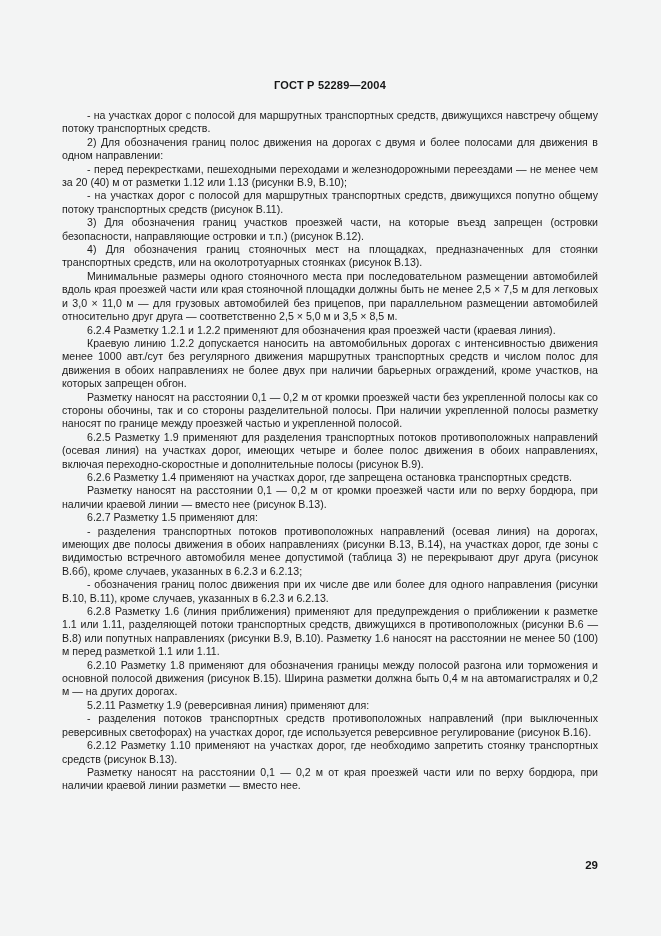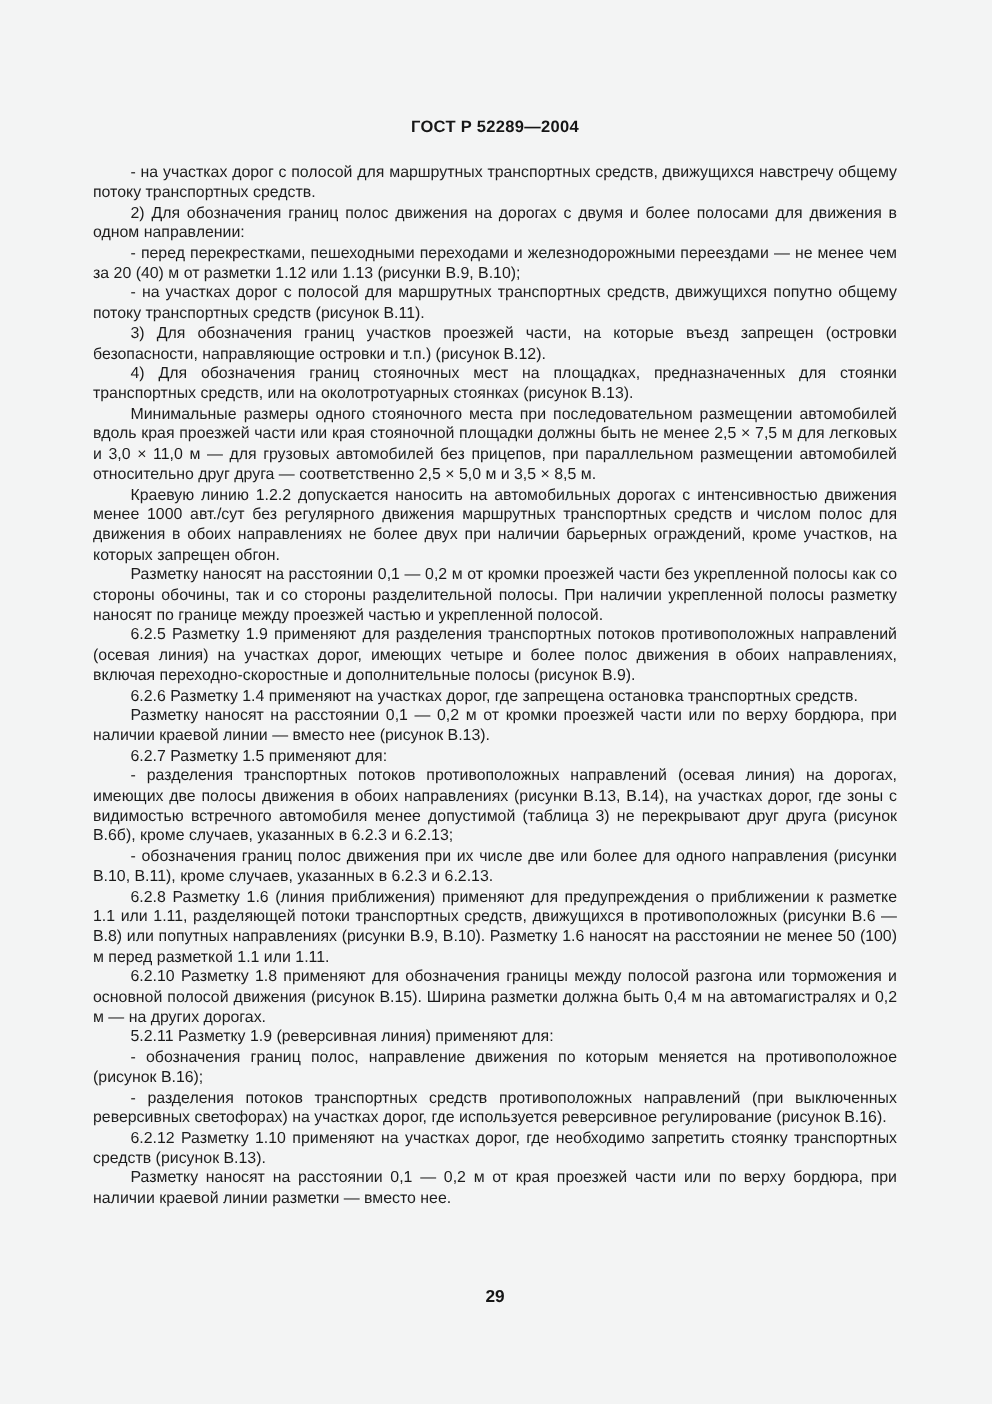--- a/index.html
+++ b/index.html
@@ -37,49 +37,49 @@
     .doc-body p {
       margin: 0;
       padding: 0;
       text-indent: 25px;
     }
     .page-number {
       position: absolute;
       top: 859px;
       left: 62px;
       width: 536px;
-      text-align: center;
+      text-align: right;
       font-weight: bold;
       font-size: 11.5px;
       color: #161616;
     }
   </style>
 </head>
 <body>
 
 <div class="doc-header">ГОСТ Р 52289—2004</div>
 
 <div class="doc-body">
   <p>- на участках дорог с полосой для маршрутных транспортных средств, движущихся навстречу общему потоку транспортных средств.</p>
   <p>2) Для обозначения границ полос движения на дорогах с двумя и более полосами для движения в одном направлении:</p>
   <p>- перед перекрестками, пешеходными переходами и железнодорожными переездами — не менее чем за 20 (40) м от разметки 1.12 или 1.13 (рисунки В.9, В.10);</p>
   <p>- на участках дорог с полосой для маршрутных транспортных средств, движущихся попутно общему потоку транспортных средств (рисунок В.11).</p>
   <p>3) Для обозначения границ участков проезжей части, на которые въезд запрещен (островки безопасности, направляющие островки и т.п.) (рисунок В.12).</p>
   <p>4) Для обозначения границ стояночных мест на площадках, предназначенных для стоянки транспортных средств, или на околотротуарных стоянках (рисунок В.13).</p>
   <p>Минимальные размеры одного стояночного места при последовательном размещении автомобилей вдоль края проезжей части или края стояночной площадки должны быть не менее 2,5 × 7,5 м для легковых и 3,0 × 11,0 м — для грузовых автомобилей без прицепов, при параллельном размещении автомобилей относительно друг друга — соответственно 2,5 × 5,0 м и 3,5 × 8,5 м.</p>
+  <p>6.2.4 Разметку 1.2.1 и 1.2.2 применяют для обозначения края проезжей части (краевая линия).</p>
   <p>Краевую линию 1.2.2 допускается наносить на автомобильных дорогах с интенсивностью движения менее 1000 авт./сут без регулярного движения маршрутных транспортных средств и числом полос для движения в обоих направлениях не более двух при наличии барьерных ограждений, кроме участков, на которых запрещен обгон.</p>
   <p>Разметку наносят на расстоянии 0,1 — 0,2 м от кромки проезжей части без укрепленной полосы как со стороны обочины, так и со стороны разделительной полосы. При наличии укрепленной полосы разметку наносят по границе между проезжей частью и укрепленной полосой.</p>
   <p>6.2.5 Разметку 1.9 применяют для разделения транспортных потоков противоположных направлений (осевая линия) на участках дорог, имеющих четыре и более полос движения в обоих направлениях, включая переходно-скоростные и дополнительные полосы (рисунок В.9).</p>
   <p>6.2.6 Разметку 1.4 применяют на участках дорог, где запрещена остановка транспортных средств.</p>
   <p>Разметку наносят на расстоянии 0,1 — 0,2 м от кромки проезжей части или по верху бордюра, при наличии краевой линии — вместо нее (рисунок В.13).</p>
   <p>6.2.7 Разметку 1.5 применяют для:</p>
   <p>- разделения транспортных потоков противоположных направлений (осевая линия) на дорогах, имеющих две полосы движения в обоих направлениях (рисунки В.13, В.14), на участках дорог, где зоны с видимостью встречного автомобиля менее допустимой (таблица 3) не перекрывают друг друга (рисунок В.6б), кроме случаев, указанных в 6.2.3 и 6.2.13;</p>
   <p>- обозначения границ полос движения при их числе две или более для одного направления (рисунки В.10, В.11), кроме случаев, указанных в 6.2.3 и 6.2.13.</p>
   <p>6.2.8 Разметку 1.6 (линия приближения) применяют для предупреждения о приближении к разметке 1.1 или 1.11, разделяющей потоки транспортных средств, движущихся в противоположных (рисунки В.6 — В.8) или попутных направлениях (рисунки В.9, В.10). Разметку 1.6 наносят на расстоянии не менее 50 (100) м перед разметкой 1.1 или 1.11.</p>
   <p>6.2.10 Разметку 1.8 применяют для обозначения границы между полосой разгона или торможения и основной полосой движения (рисунок В.15). Ширина разметки должна быть 0,4 м на автомагистралях и 0,2 м — на других дорогах.</p>
   <p>5.2.11 Разметку 1.9 (реверсивная линия) применяют для:</p>
-  <p>- обозначения границ полос, направление движения по которым меняется на противоположное (рисунок В.16);</p>
   <p>- разделения потоков транспортных средств противоположных направлений (при выключенных реверсивных светофорах) на участках дорог, где используется реверсивное регулирование (рисунок В.16).</p>
   <p>6.2.12 Разметку 1.10 применяют на участках дорог, где необходимо запретить стоянку транспортных средств (рисунок В.13).</p>
   <p>Разметку наносят на расстоянии 0,1 — 0,2 м от края проезжей части или по верху бордюра, при наличии краевой линии разметки — вместо нее.</p>
 </div>
 
 <div class="page-number">29</div>
 
 </body></html>

